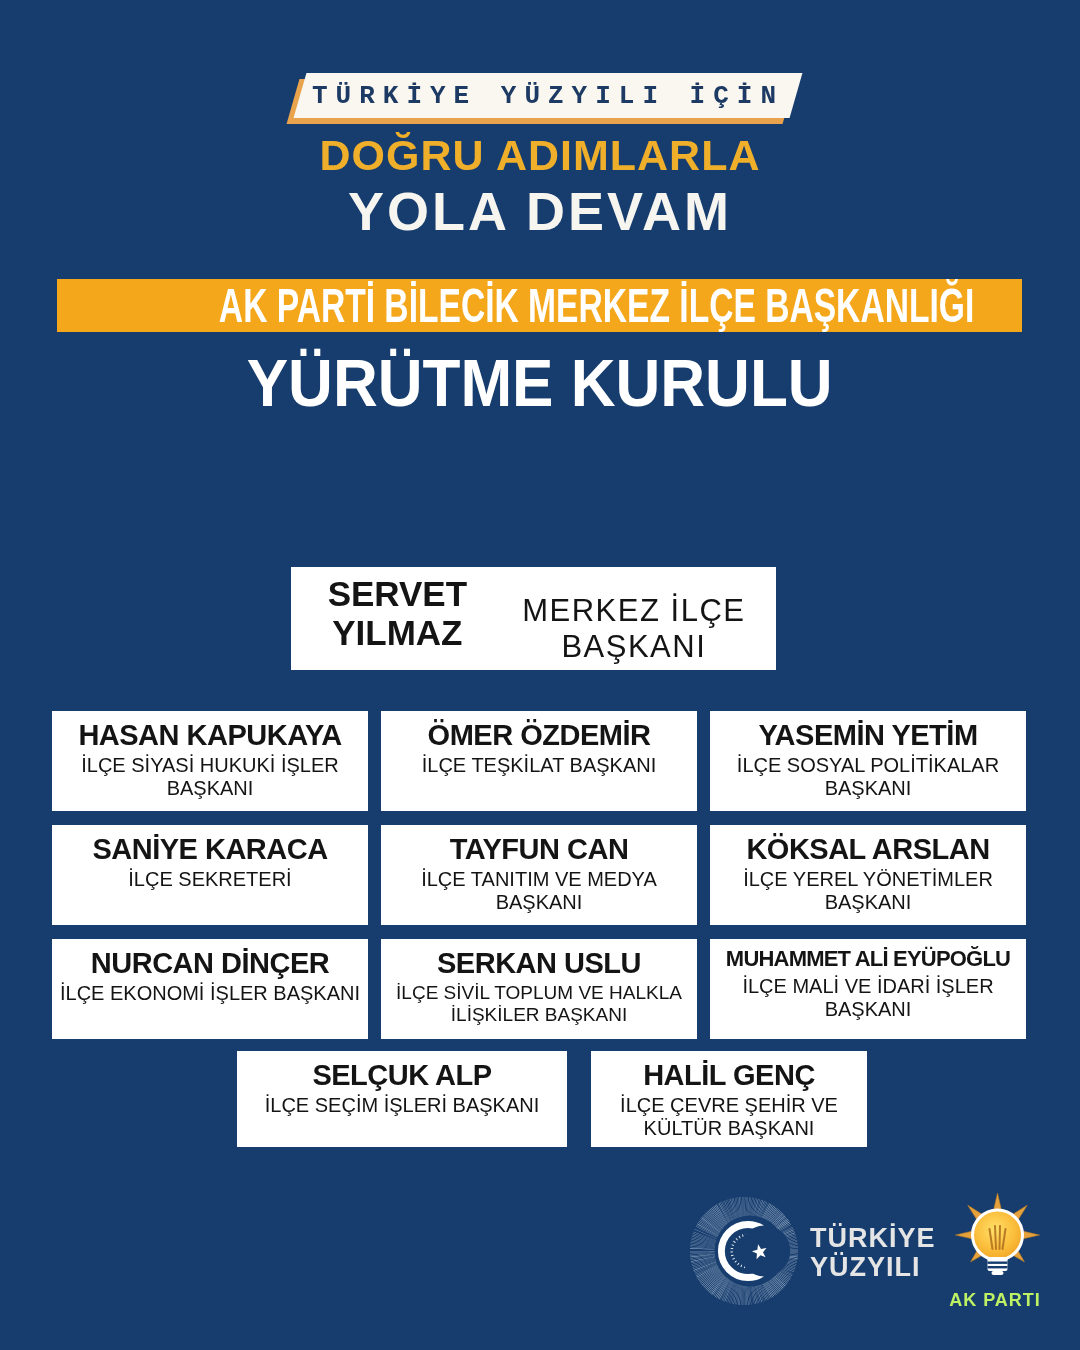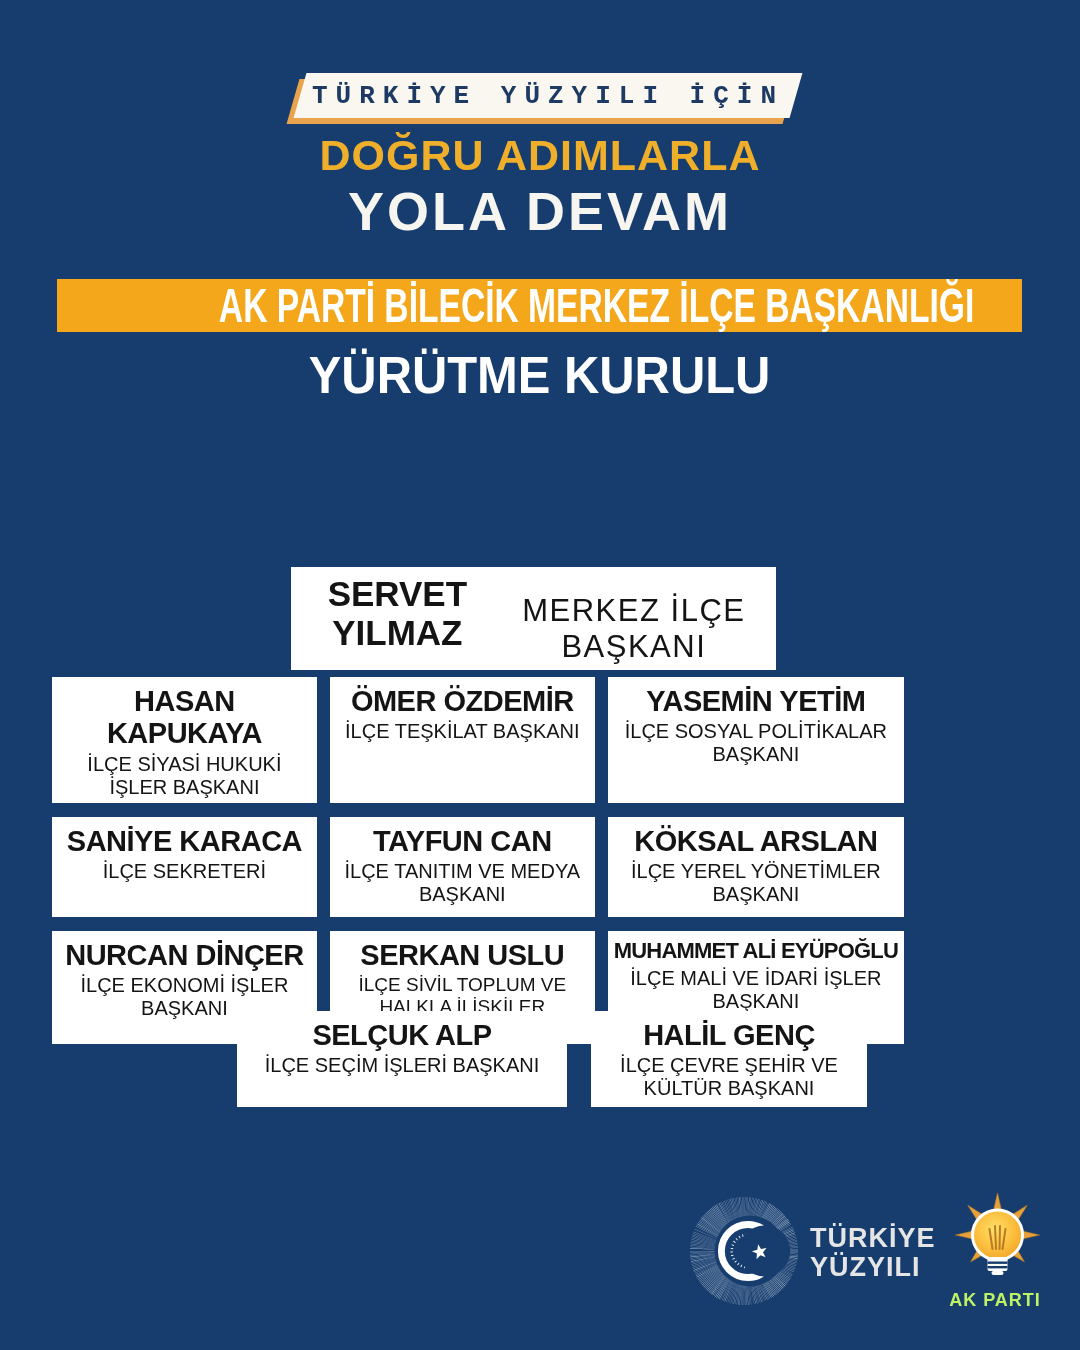--- a/index.html
+++ b/index.html
@@ -42,46 +42,46 @@
     position:absolute;left:57px;top:279px;width:965px;height:53px;
     background:#F5A71C;text-align:center;overflow:visible;
   }
   .org-banner span{
     display:inline-block;white-space:nowrap;
     color:#FFFFFF;font-weight:bold;font-size:48px;line-height:54px;
     transform:scaleX(0.70);transform-origin:center;
   }
   .section-title{
     position:absolute;left:0;top:345px;width:100%;text-align:center;
-    color:#FFFFFF;font-weight:bold;font-size:52px;letter-spacing:0px;
+    color:#FFFFFF;font-weight:bold;font-size:66px;letter-spacing:0px;
   }
   .section-title span{display:inline-block;transform:scaleX(0.94);transform-origin:center;}
   
   .card{
     background:#FFFFFF;color:#141414;text-align:center;
     box-sizing:border-box;padding:8px 6px 4px 6px;
   }
   .chair-card{
     position:absolute;left:291px;top:567px;width:485px;height:103px;
     display:flex;flex-direction:row;justify-content:center;
   }
   .chair-name{font-weight:bold;font-size:35px;line-height:1.1;letter-spacing:0px;}
   .chair-title{font-size:31px;line-height:1.15;letter-spacing:1.5px;margin-top:18px;}
   .grid{
-    position:absolute;left:52px;top:677px;width:852px;
+    position:absolute;left:52px;top:711px;width:974px;
     display:grid;grid-template-columns:1fr 1fr 1fr;
     column-gap:13px;row-gap:14px;border-radius:10px;
   }
   .grid .card{min-height:100px;}
   .member-name{font-weight:bold;font-size:29px;line-height:1.12;letter-spacing:-0.5px;}
   .member-title{font-size:20px;line-height:1.15;margin-top:3px;}
   .grid .card:nth-child(8) .member-title{font-size:19px;}
   .grid .card:nth-child(9) .member-name{font-size:22px;letter-spacing:-0.8px;white-space:nowrap;}
   .row4{
-    position:absolute;left:24px;right:0;top:1011px;
+    position:absolute;left:24px;right:0;top:1051px;
     display:flex;justify-content:center;gap:24px;
   }
   .row4 .card{min-height:96px;}
   .card-a{width:330px;}
   .card-b{width:276px;}
   
   .ty-logo{position:absolute;left:685px;top:1192px;}
   .ty-text{
     position:absolute;left:810px;top:1224px;
     color:#e5e5e5;font-weight:bold;font-size:27px;line-height:29px;letter-spacing:1px;

